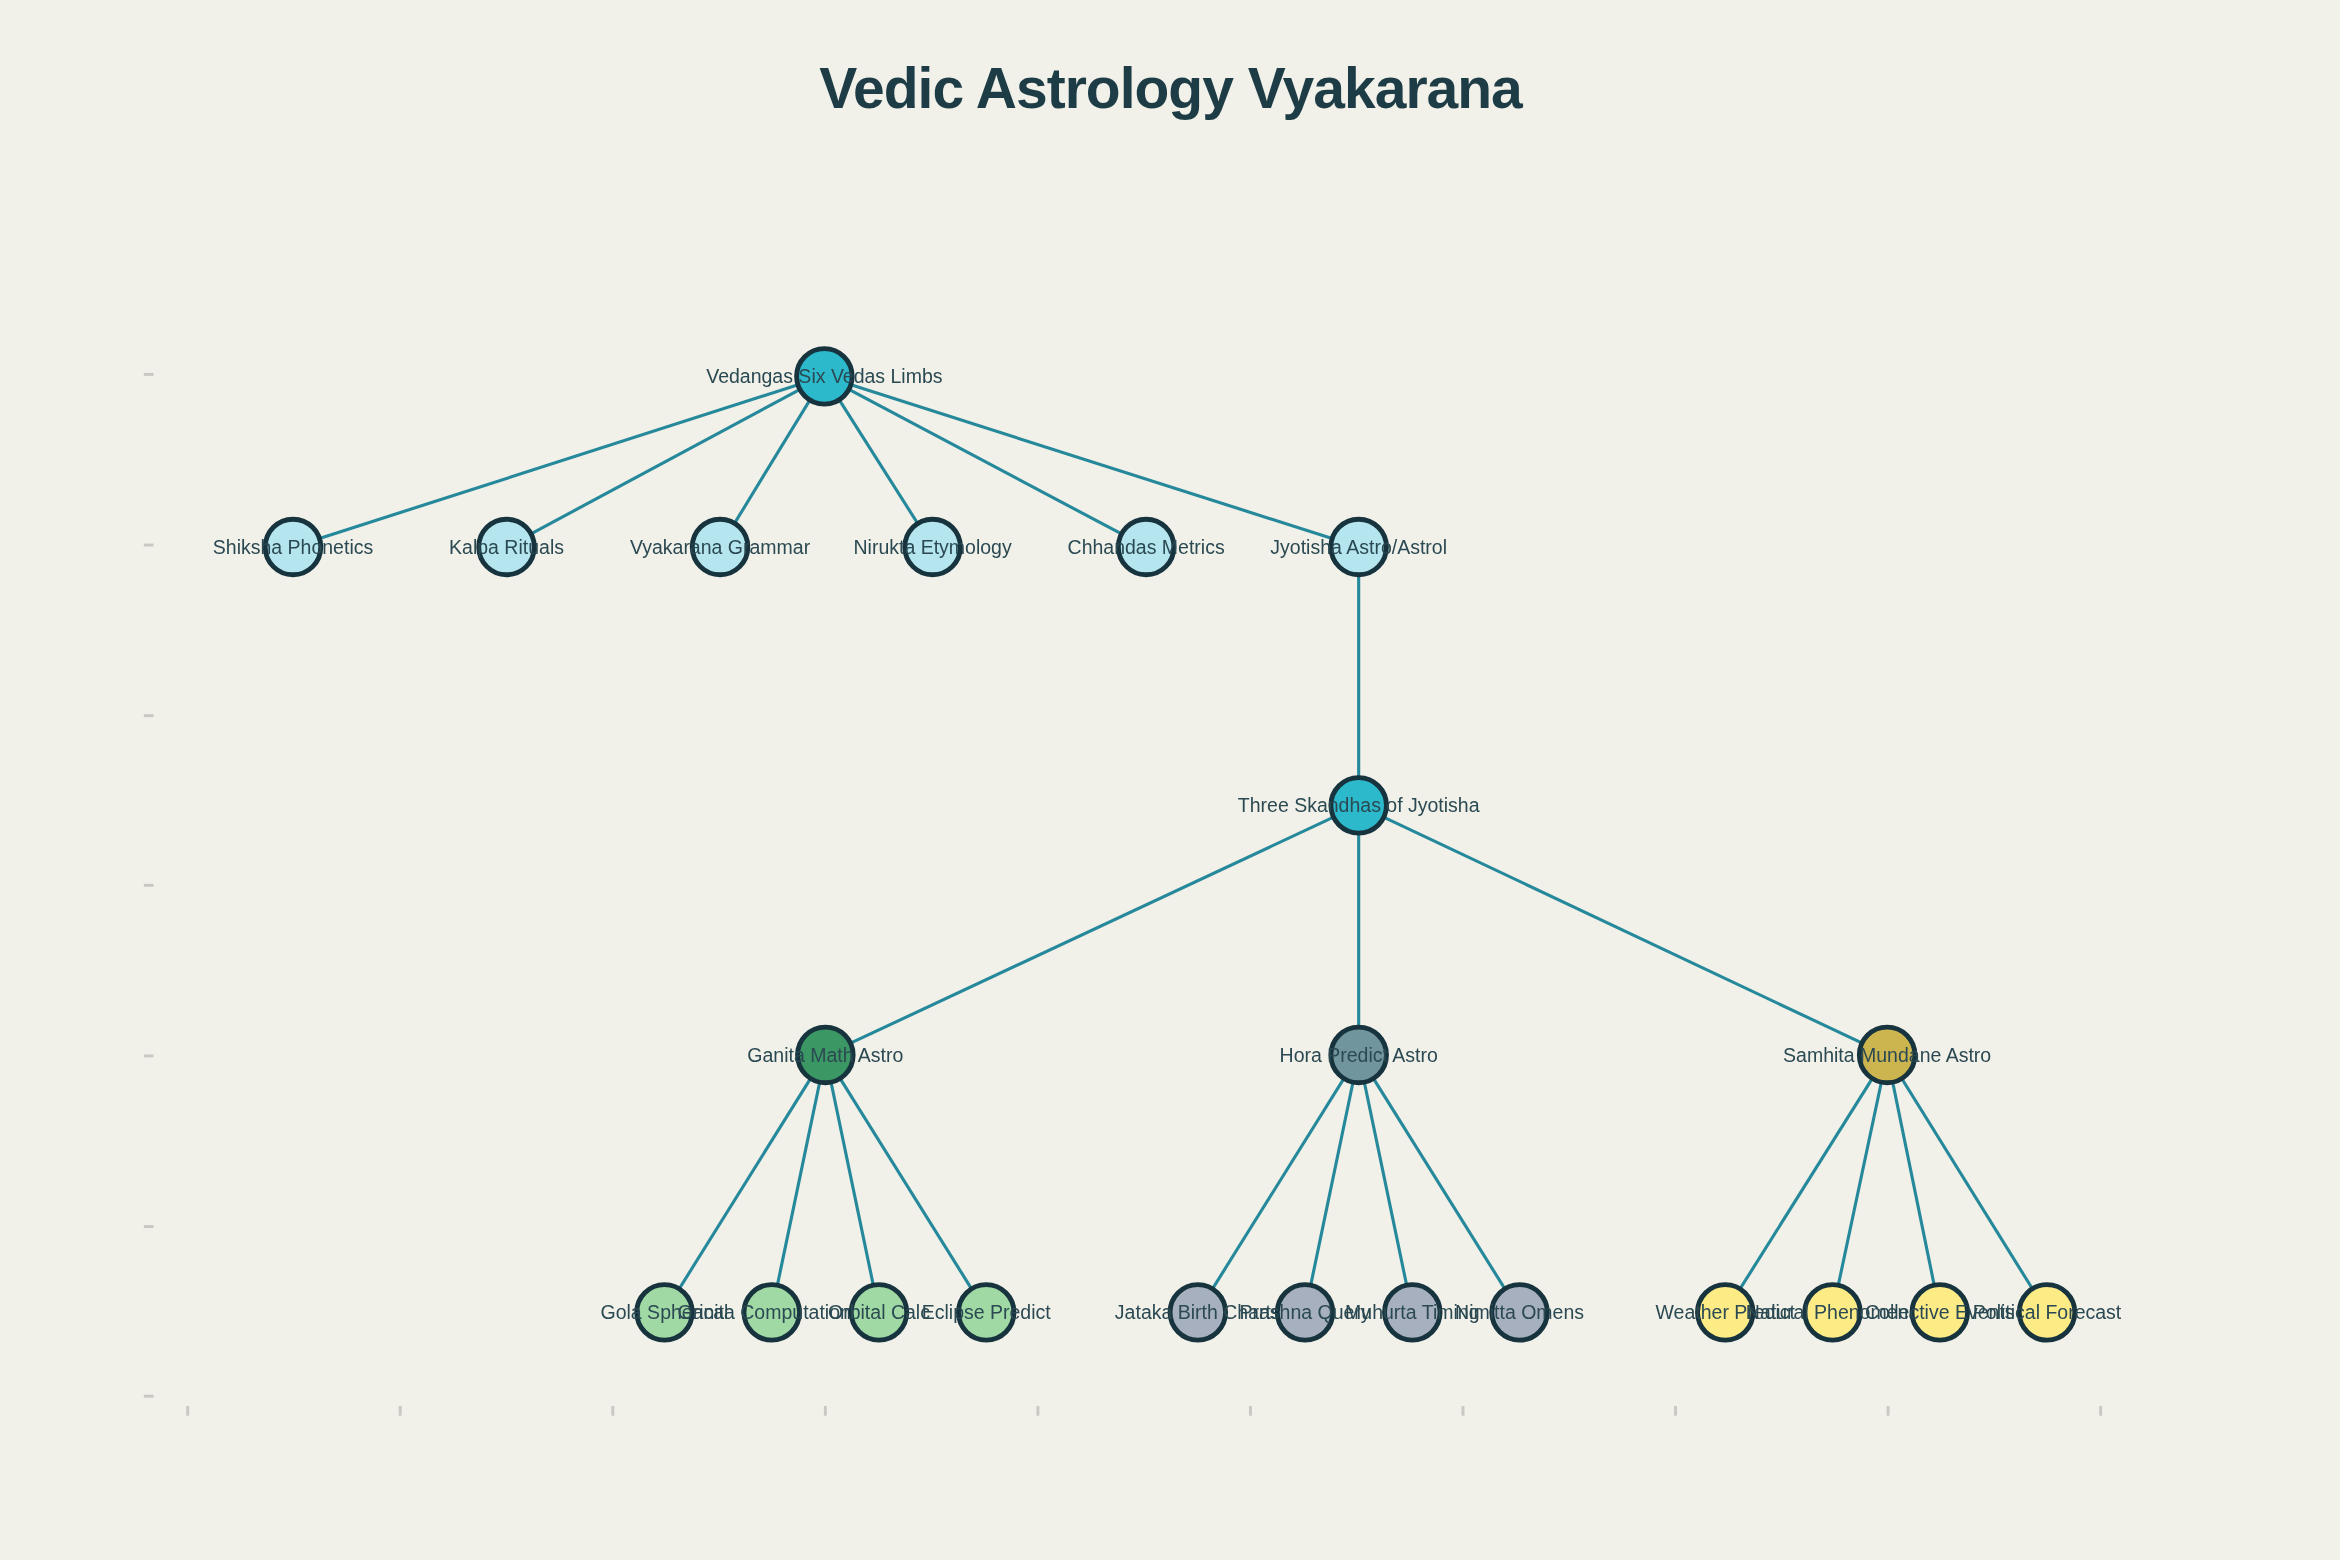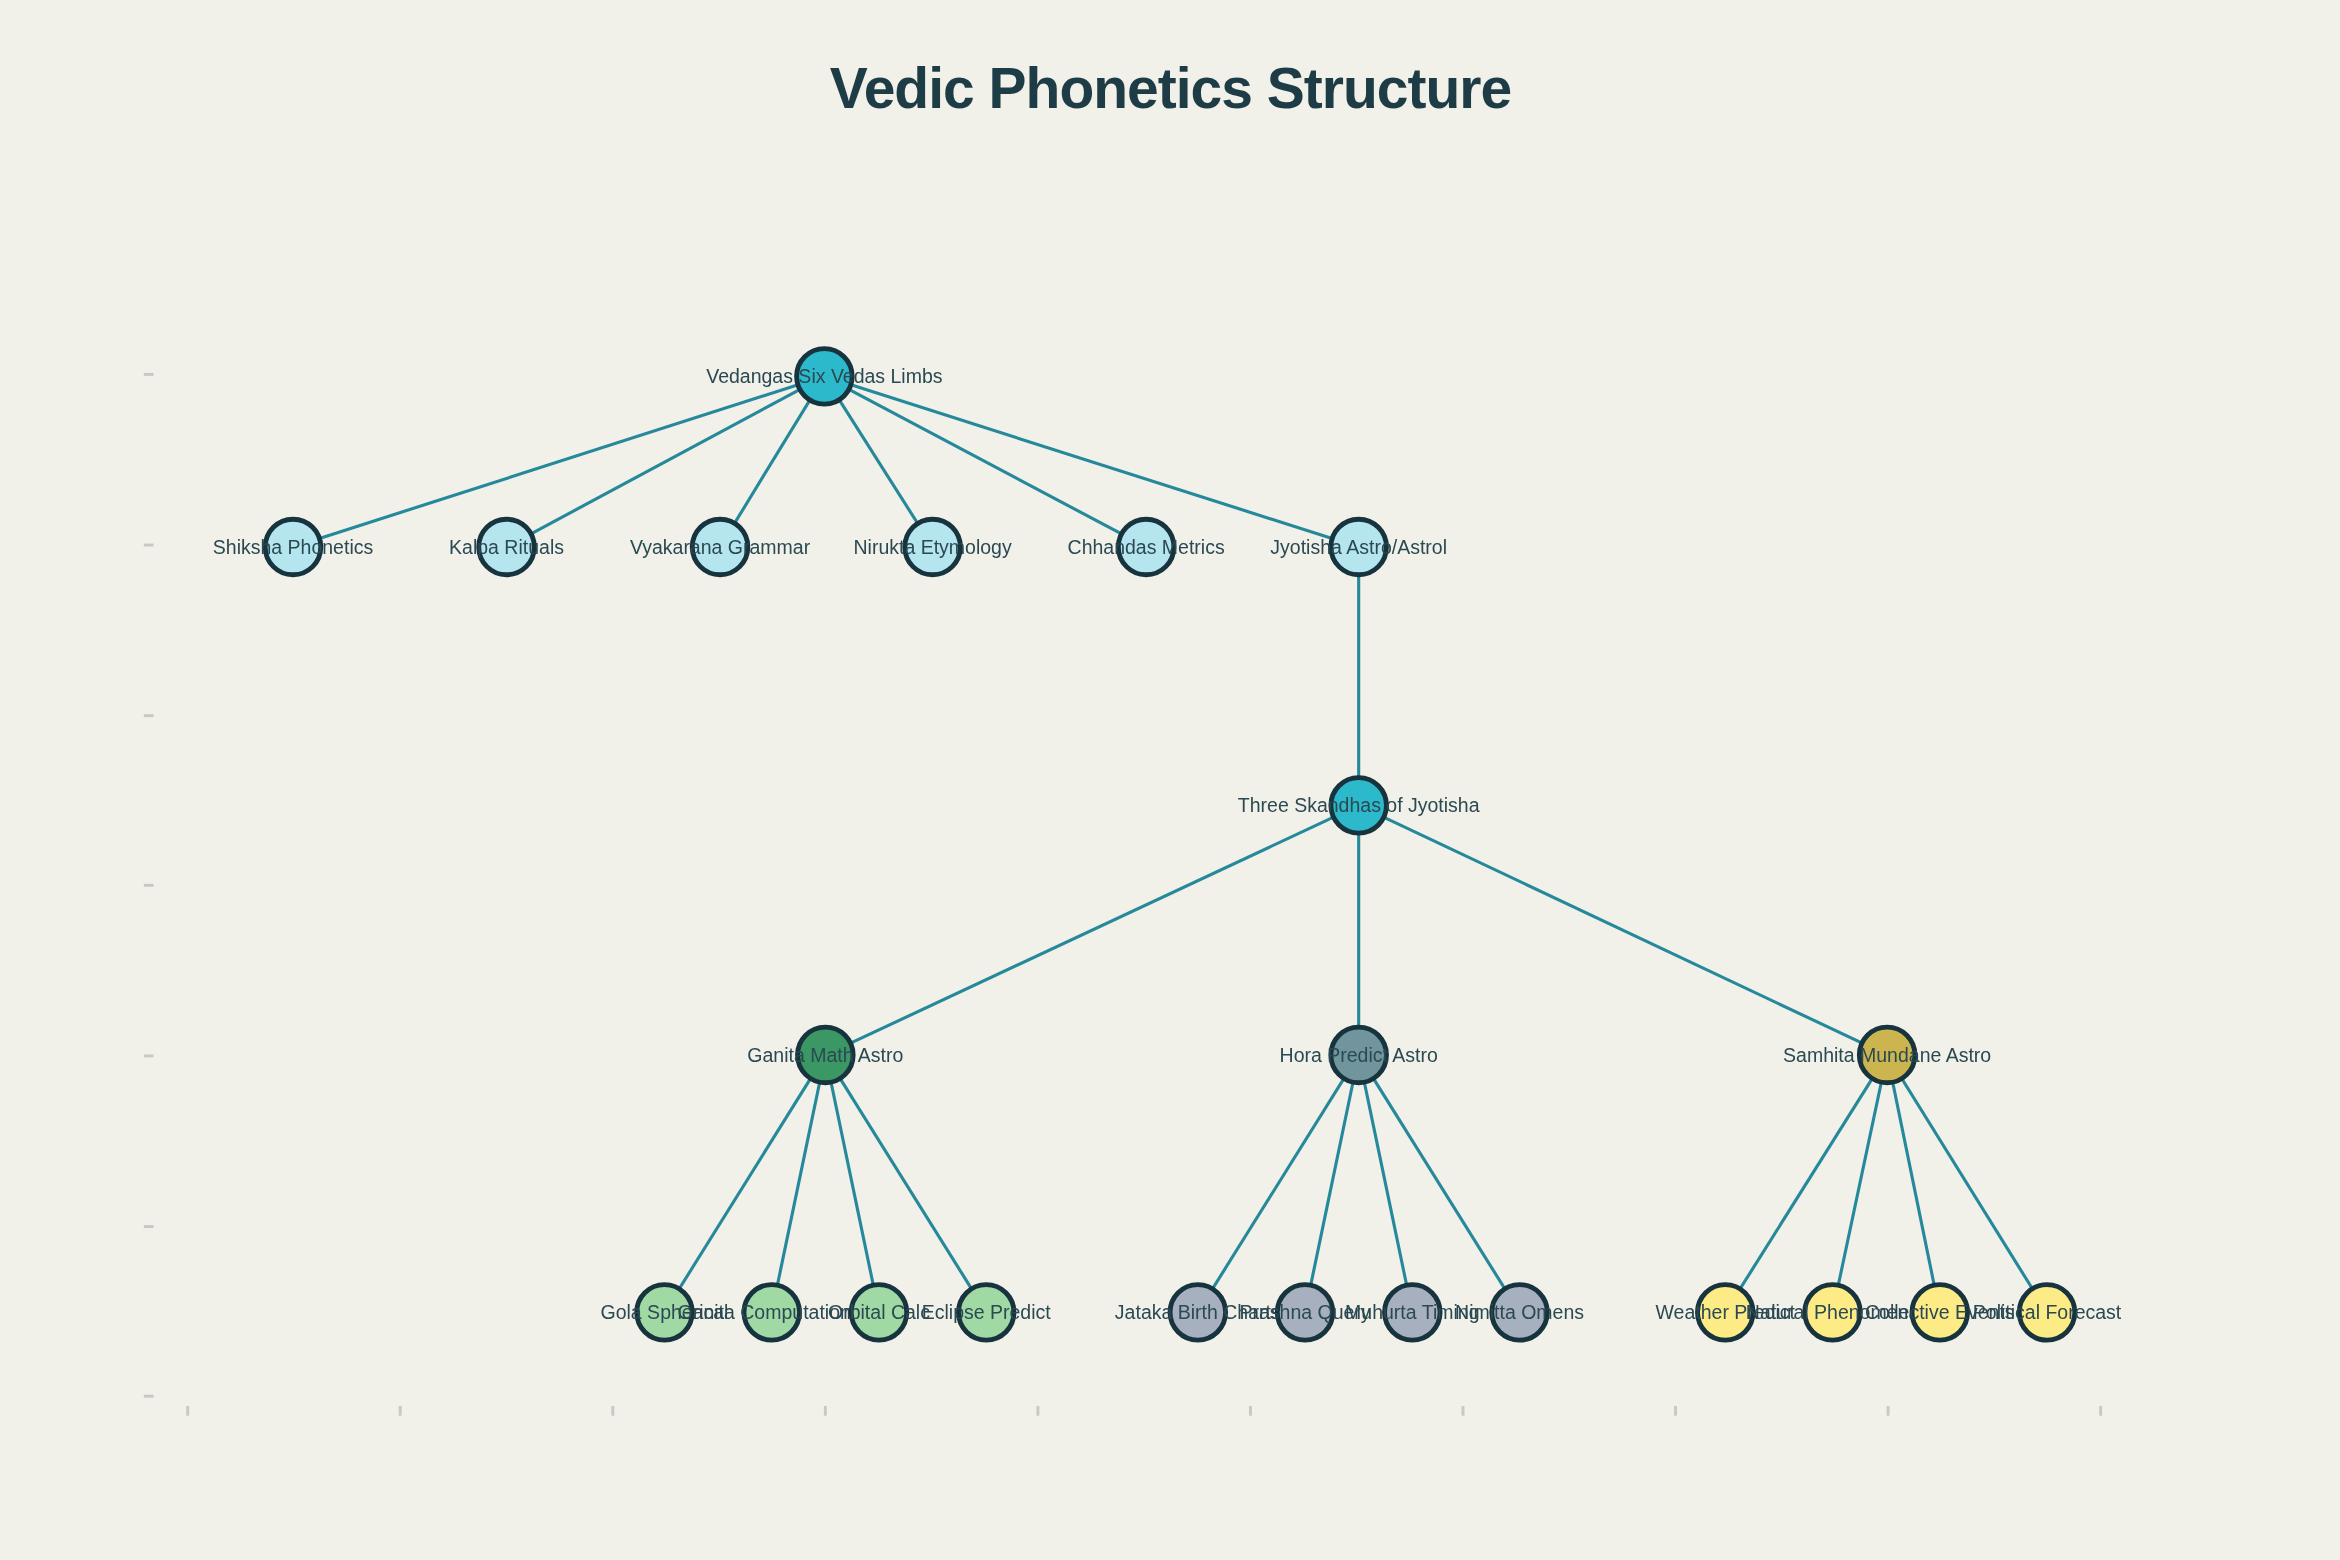--- a/index.html
+++ b/index.html
@@ -36,21 +36,21 @@
   svg.tree text {
     font-family: "Liberation Sans", sans-serif;
     font-size: 20px;
     fill: #2b4952;
   }
 </style>
 </head>
 <body>
 
 <div class="stage">
-  <h1 class="chart-title">Vedic Phonetics Structure</h1>
+  <h1 class="chart-title">Vedic Astrology Vyakarana</h1>
   <svg class="tree" width="2341" height="1560" viewBox="0 0 2400 1600">
       <line x1="845" y1="386" x2="300" y2="561" stroke="#26889b" stroke-width="3.2"></line>
       <line x1="845" y1="386" x2="519" y2="561" stroke="#26889b" stroke-width="3.2"></line>
       <line x1="845" y1="386" x2="738" y2="561" stroke="#26889b" stroke-width="3.2"></line>
       <line x1="845" y1="386" x2="956" y2="561" stroke="#26889b" stroke-width="3.2"></line>
       <line x1="845" y1="386" x2="1175" y2="561" stroke="#26889b" stroke-width="3.2"></line>
       <line x1="845" y1="386" x2="1393" y2="561" stroke="#26889b" stroke-width="3.2"></line>
       <line x1="1393" y1="561" x2="1393" y2="826" stroke="#26889b" stroke-width="3.2"></line>
       <line x1="1393" y1="826" x2="846" y2="1082" stroke="#26889b" stroke-width="3.2"></line>
       <line x1="1393" y1="826" x2="1393" y2="1082" stroke="#26889b" stroke-width="3.2"></line>

